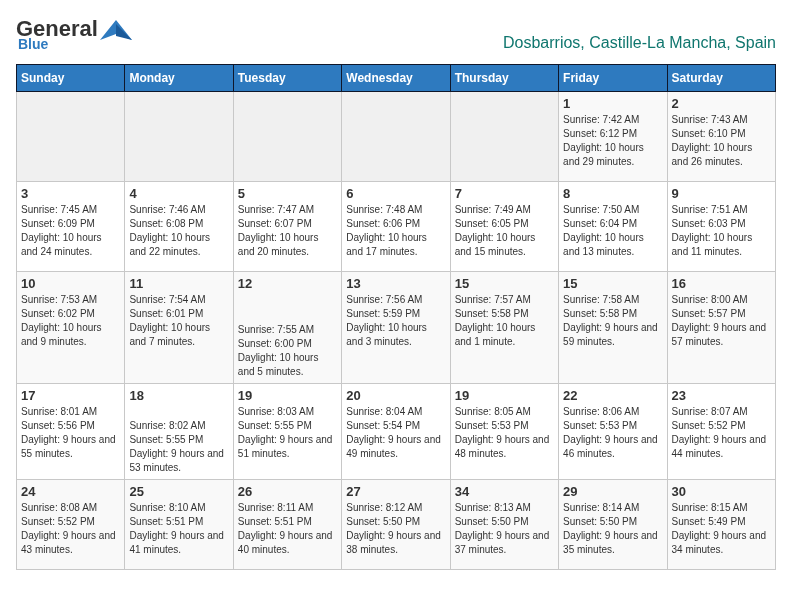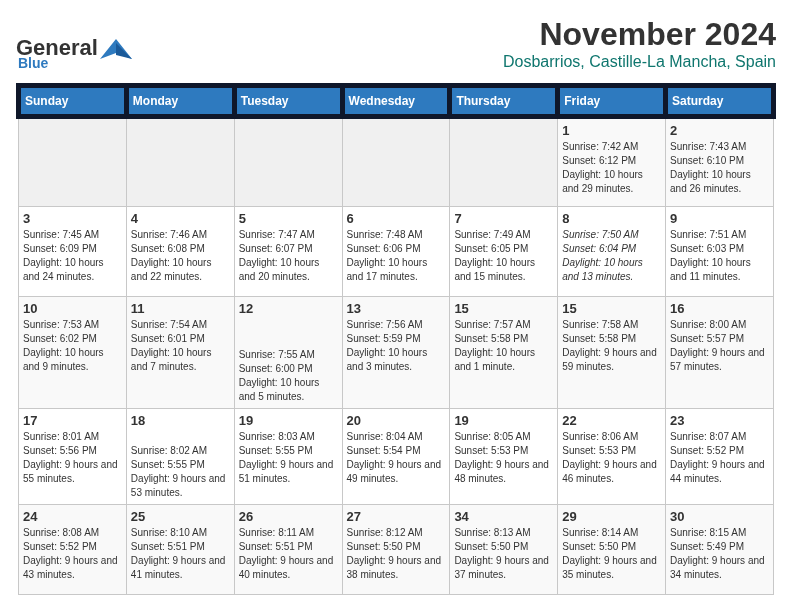--- a/index.html
+++ b/index.html
@@ -43,21 +43,21 @@
       border-collapse: collapse;
       table-layout: fixed;
     }
     thead tr th {
       background-color: #2e7abf;
       color: #fff;
       font-size: 12px;
       font-weight: bold;
       padding: 6px 4px;
       text-align: left;
-      border: 5px solid #0f172a;
+      border: 1px solid #0f172a;
     }
     tbody tr td {
       vertical-align: top;
       border: 1px solid #c8c8c8;
       padding: 4px;
       font-size: 10px;
       color: #333;
       height: 90px;
       background: #fff;
     }
@@ -91,21 +91,20 @@
     <div class="logo-wrapper">
       <span style="font-size:22px;font-weight:bold;color:#333;">General</span>
       <svg width="32" height="22" viewBox="0 0 32 22">
         <polygon points="16,2 32,22 16,16 0,22" fill="#2e7abf"></polygon>
         <polygon points="16,6 32,22 16,18" fill="#1a5a9a"></polygon>
       </svg>
     </div>
     <span style="font-size:14px;font-weight:bold;color:#2e7abf;margin-top:-6px;margin-left:2px;">Blue</span>
   </div>
   <div class="title-block">
-    <div class="month-year">November 2024</div>
     <div class="location">Dosbarrios, Castille-La Mancha, Spain</div>
   </div>
 </div>
 
 <table>
   <thead>
     <tr>
     <th>Sunday</th>
         <th>Monday</th>
         <th>Tuesday</th>
@@ -161,21 +160,21 @@
 Daylight: 10 hours and 17 minutes.</div>
         </td>
         <td>
           <span class="day-num">7</span>
           <div class="day-info" style="white-space: pre-line;">Sunrise: 7:49 AM
 Sunset: 6:05 PM
 Daylight: 10 hours and 15 minutes.</div>
         </td>
         <td>
           <span class="day-num">8</span>
-          <div class="day-info" style="white-space: pre-line; font-style: italic;">Sunrise: 7:50 AM
+          <div class="day-info" style="white-space: pre-line;">Sunrise: 7:50 AM
 Sunset: 6:04 PM
 Daylight: 10 hours and 13 minutes.</div>
         </td>
         <td>
           <span class="day-num">9</span>
           <div class="day-info" style="white-space: pre-line;">Sunrise: 7:51 AM
 Sunset: 6:03 PM
 Daylight: 10 hours and 11 minutes.</div>
         </td>
       </tr>

